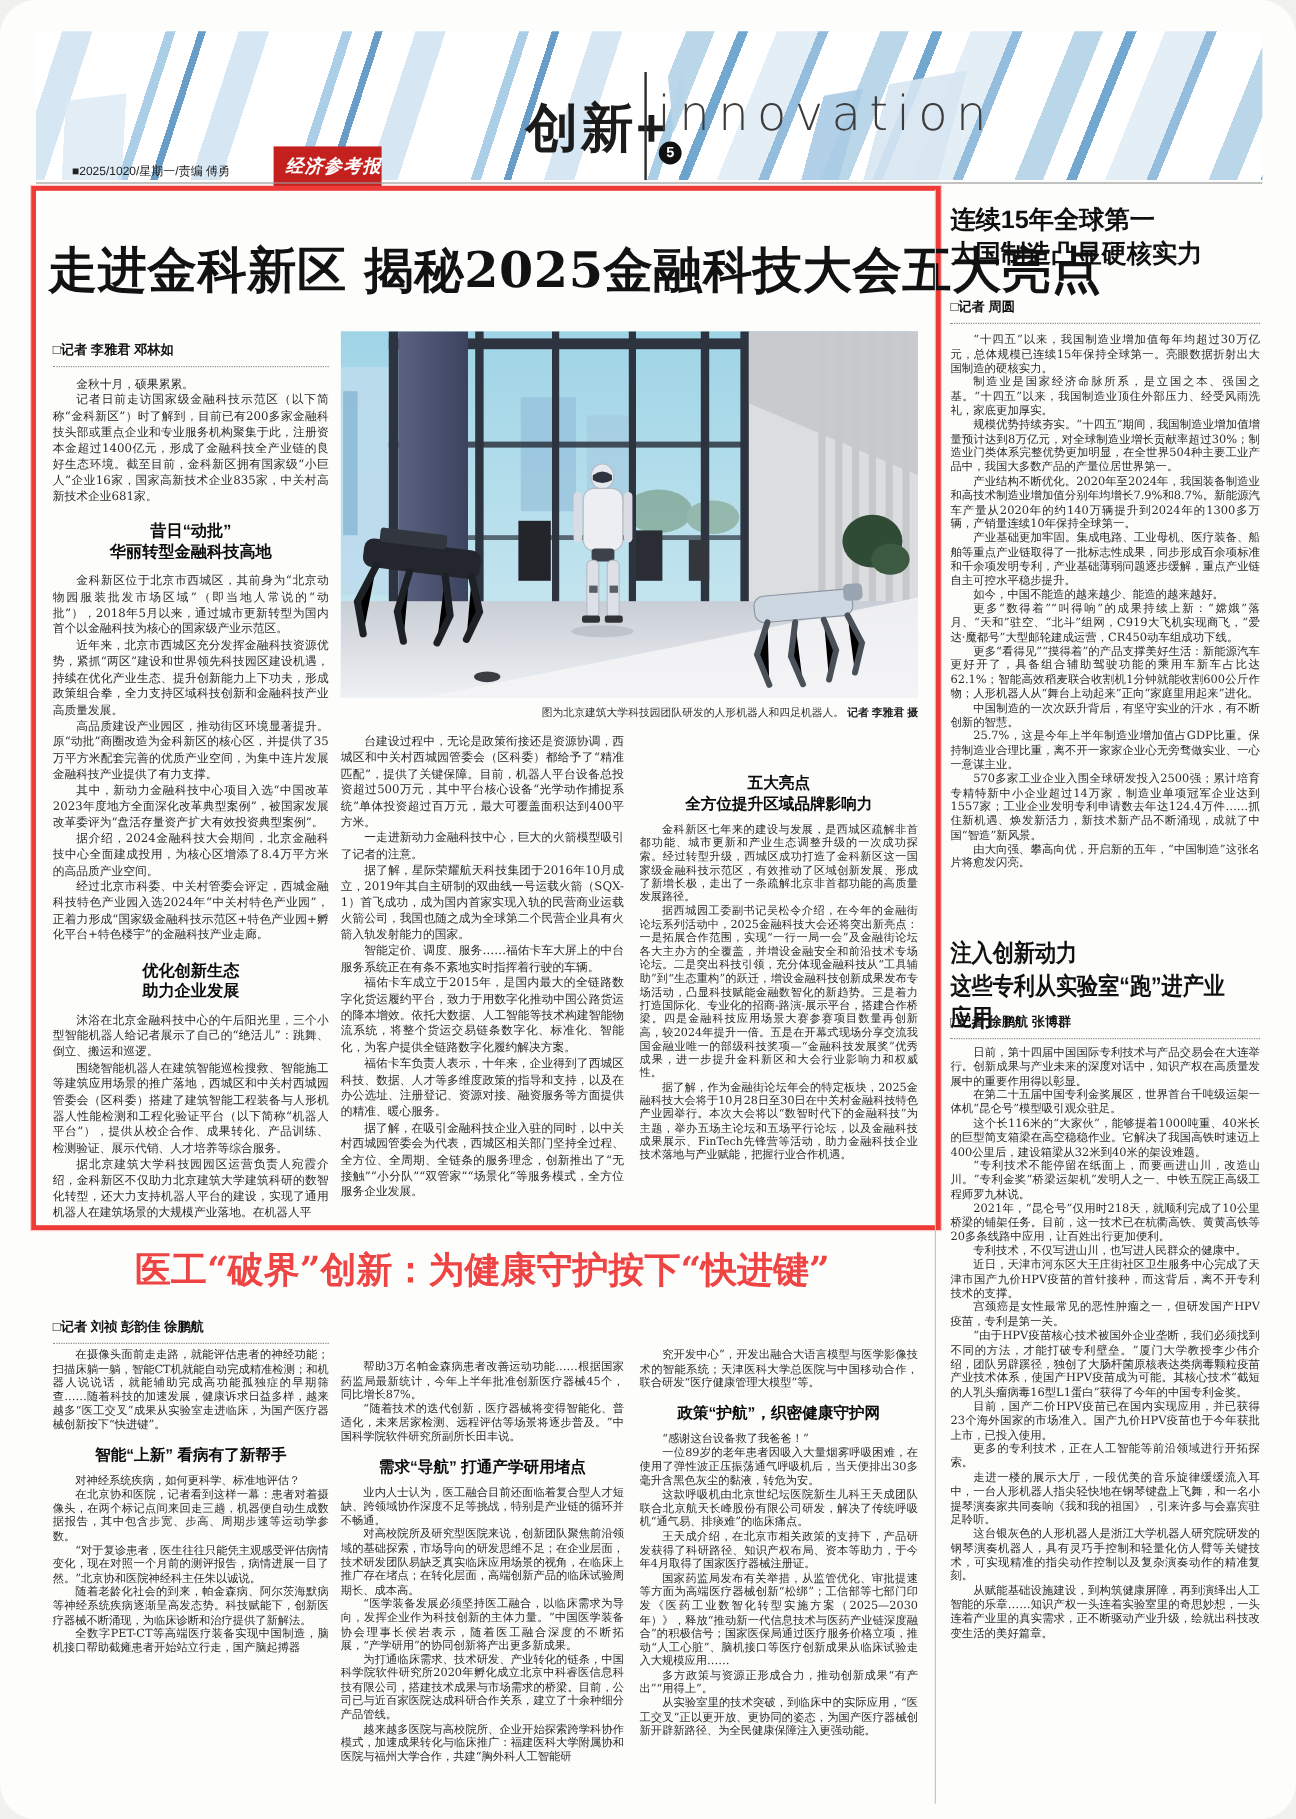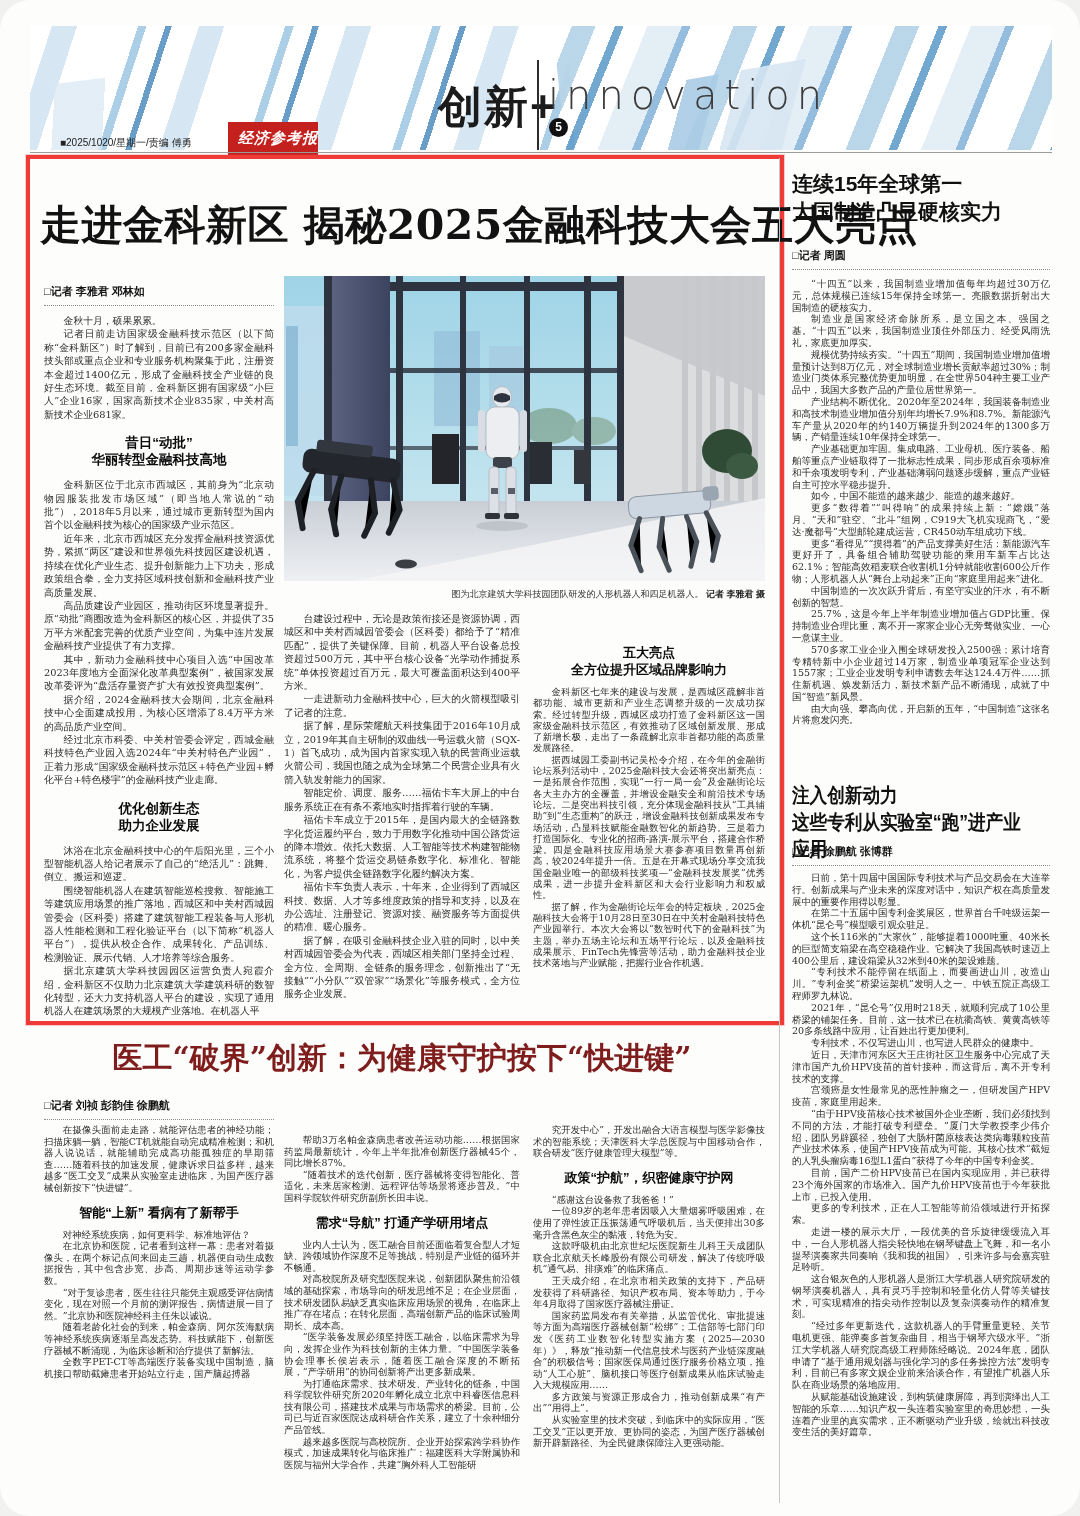--- a/index.html
+++ b/index.html
@@ -66,21 +66,21 @@
   .side-title{position:absolute;left:792px;width:262px;font-family:"Liberation Sans",sans-serif;
     font-weight:bold;color:#101010;white-space:pre-line;}
   .side-title-1{top:170px;font-size:21px;line-height:28px;}
   .side-title-2{top:782px;font-size:20px;line-height:27px;transform:scaleX(.88);transform-origin:left top;}
   .byline-s1{position:absolute;left:792px;top:248px;width:258px;}
   .byline-s2{position:absolute;left:792px;top:844px;width:258px;}
   .side-body-1{left:792px;top:278px;width:258px;height:496px;}
   .side-body-2{left:792px;top:872px;width:258px;height:632px;}
   
   .headline-bottom{position:absolute;left:40px;top:1038px;width:724px;text-align:center;
-    font-weight:bold;font-size:30px;color:#7f1d1d;white-space:nowrap;}
+    font-weight:bold;font-size:30px;color:#ef4444;white-space:nowrap;}
   .byline-b{position:absolute;left:44px;top:1098px;width:230px;}
   .bcol-1{left:44px;top:1124px;width:230px;height:388px;}
   .bcol-2{left:284px;top:1124px;width:236px;height:388px;margin-top:10px;}
   .bcol-3{533px;}
   .bcol-3{left:533px;top:1124px;width:232px;height:388px;}
 </style>
 </head>
 <body>
 
 <div class="page">
@@ -266,27 +266,26 @@
 这些专利从实验室“跑”进产业应用</div>
   <div class="byline byline-s2">□记者 徐鹏航 张博群</div>
   <div class="flow lh-c side-body-2">
       <p class="para">日前，第十四届中国国际专利技术与产品交易会在大连举行。创新成果与产业未来的深度对话中，知识产权在高质量发展中的重要作用得以彰显。</p>
       <p class="para">在第二十五届中国专利金奖展区，世界首台千吨级运架一体机“昆仑号”模型吸引观众驻足。</p>
       <p class="para">这个长116米的“大家伙”，能够提着1000吨重、40米长的巨型简支箱梁在高空稳稳作业。它解决了我国高铁时速迈上400公里后，建设箱梁从32米到40米的架设难题。</p>
       <p class="para">“专利技术不能停留在纸面上，而要画进山川，改造山川。”专利金奖“桥梁运架机”发明人之一、中铁五院正高级工程师罗九林说。</p>
       <p class="para">2021年，“昆仑号”仅用时218天，就顺利完成了10公里桥梁的铺架任务。目前，这一技术已在杭衢高铁、黄黄高铁等20多条线路中应用，让百姓出行更加便利。</p>
       <p class="para">专利技术，不仅写进山川，也写进人民群众的健康中。</p>
       <p class="para">近日，天津市河东区大王庄街社区卫生服务中心完成了天津市国产九价HPV疫苗的首针接种，而这背后，离不开专利技术的支撑。</p>
-      <p class="para">宫颈癌是女性最常见的恶性肿瘤之一，但研发国产HPV疫苗，家庭里用起来。</p>
+      <p class="para">宫颈癌是女性最常见的恶性肿瘤之一，但研发国产HPV疫苗，专利是第一关。</p>
       <p class="para">“由于HPV疫苗核心技术被国外企业垄断，我们必须找到不同的方法，才能打破专利壁垒。”厦门大学教授李少伟介绍，团队另辟蹊径，独创了大肠杆菌原核表达类病毒颗粒疫苗产业技术体系，使国产HPV疫苗成为可能。其核心技术“截短的人乳头瘤病毒16型L1蛋白”获得了今年的中国专利金奖。</p>
       <p class="para">目前，国产二价HPV疫苗已在国内实现应用，并已获得23个海外国家的市场准入。国产九价HPV疫苗也于今年获批上市，已投入使用。</p>
       <p class="para">更多的专利技术，正在人工智能等前沿领域进行开拓探索。</p>
       <p class="para">走进一楼的展示大厅，一段优美的音乐旋律缓缓流入耳中，一台人形机器人指尖轻快地在钢琴键盘上飞舞，和一名小提琴演奏家共同奏响《我和我的祖国》，引来许多与会嘉宾驻足聆听。</p>
       <p class="para">这台银灰色的人形机器人是浙江大学机器人研究院研发的钢琴演奏机器人，具有灵巧手控制和轻量化仿人臂等关键技术，可实现精准的指尖动作控制以及复杂演奏动作的精准复刻。</p>
-      <p class="para">“经过多年更新迭代，这款机器人的手臂重量更轻、关节电机更强、能弹奏多首复杂曲目，相当于钢琴六级水平。”浙江大学机器人研究院高级工程师陈经略说。2024年底，团队申请了“基于通用规划器与强化学习的多任务操控方法”发明专利，目前已有多家文娱企业前来洽谈合作，有望推广机器人乐队在商业场景的落地应用。</p>
       <p class="para">从赋能基础设施建设，到构筑健康屏障，再到演绎出人工智能的乐章……知识产权一头连着实验室里的奇思妙想，一头连着产业里的真实需求，正不断驱动产业升级，绘就出科技改变生活的美好篇章。</p>
     </div>
 
   <div class="headline-bottom">医工“破界”创新：为健康守护按下“快进键”</div>
   <div class="byline byline-b">□记者 刘祯 彭韵佳 徐鹏航</div>
   <div class="flow lh-d bcol-1">
       <p class="para">在摄像头面前走走路，就能评估患者的神经功能；扫描床躺一躺，智能CT机就能自动完成精准检测；和机器人说说话，就能辅助完成高功能孤独症的早期筛查……随着科技的加速发展，健康诉求日益多样，越来越多“医工交叉”成果从实验室走进临床，为国产医疗器械创新按下“快进键”。</p>
       <div class="sec-head">智能“上新” 看病有了新帮手</div>
       <p class="para">对神经系统疾病，如何更科学、标准地评估？</p>
       <p class="para">在北京协和医院，记者看到这样一幕：患者对着摄像头，在两个标记点间来回走三趟，机器便自动生成数据报告，其中包含步宽、步高、周期步速等运动学参数。</p>

